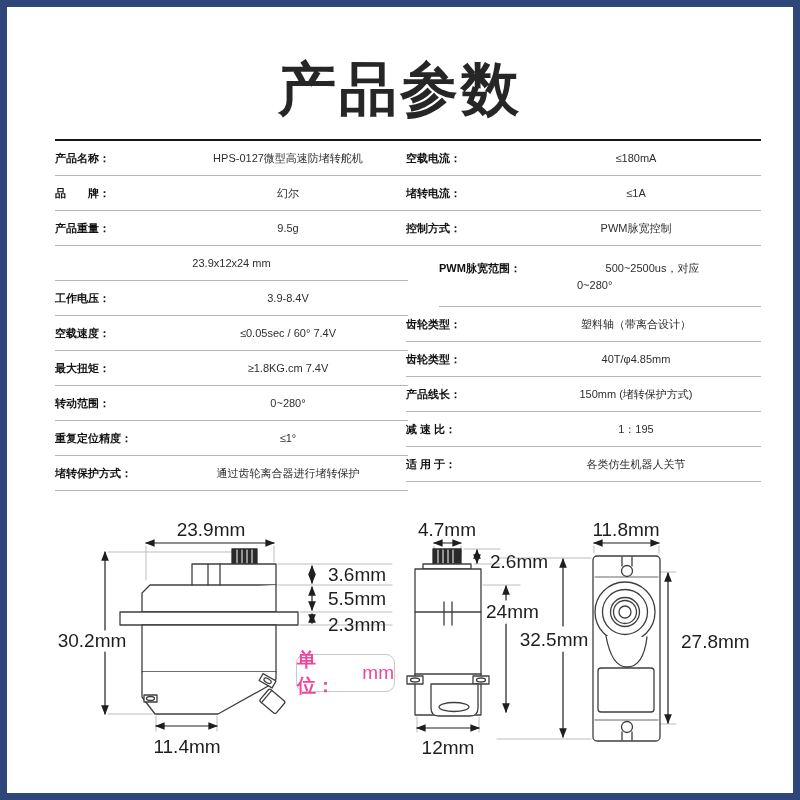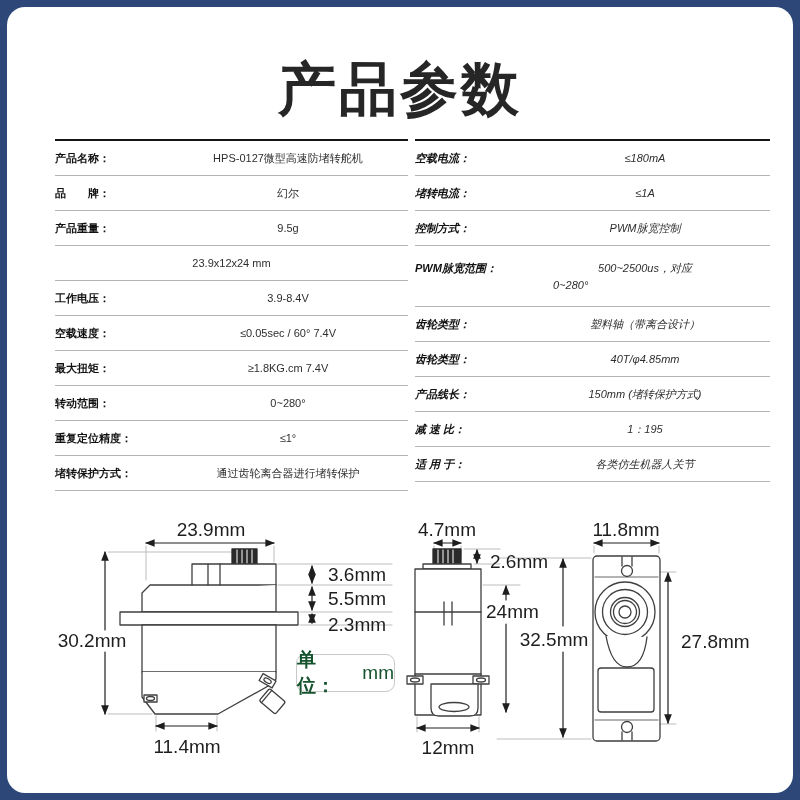--- a/index.html
+++ b/index.html
@@ -5,67 +5,66 @@
   html,body{margin:0;padding:0;}
   body{
     width:800px;height:800px;position:relative;
     background:#2e4779;
     font-family:"Liberation Sans","DejaVu Sans",sans-serif;
     overflow:hidden;
   }
   .page{
     position:absolute;left:7px;top:7px;right:7px;bottom:7px;
     background:#ffffff;
-    border-radius:18px;
   }
   
   .title{
     position:absolute;left:0;top:44px;width:786px;
     text-align:center;
     font-size:58px;font-weight:900;color:#262626;
     letter-spacing:3px;
   }
   
   .spec-table{
     position:absolute;top:132px;
     border-top:2.5px solid #161616;
     font-size:11px;
   }
   .spec-table.left{left:48px;width:353px;}
-  .spec-table.right{left:408px;width:355px;font-style:italic;}
+  .spec-table.right{left:399px;width:355px;}
   .row{
     display:flex;align-items:center;
     height:34px;
     border-bottom:1px solid #b5b5b5;
   }
   .row .lbl{
     flex:0 0 auto;white-space:nowrap;
     font-weight:700;color:#111;
   }
   .spec-table.left .row .lbl{min-width:113px;}
   .spec-table.right .row .lbl{min-width:105px;}
   .row .val{
     flex:1 1 auto;white-space:nowrap;
     color:#2e2e2e;
     text-align:center;
   }
   .row.pwm{
     height:60px;
-    flex-direction:column;align-items:stretch;justify-content:center;
+    flex-direction:column;align-items:stretch;justify-content:center;margin-left:33px;
   }
   .row.pwm .l1{display:flex;align-items:center;}
   .row.pwm .l2{padding-left:138px;color:#2e2e2e;margin-top:3px;}
   
   .drawings-svg{position:absolute;left:0;top:0;}
   .dim{font-size:19px;fill:#1e1e1e;}
   .unit-box{
     position:absolute;left:289px;top:647px;width:97px;height:36px;
     border:1.5px solid #c9c9c9;border-radius:9px;
     display:flex;align-items:center;justify-content:center;
-    font-size:19px;color:#14532d;background:#fff;
+    font-size:19px;color:#ec4899;background:#fff;
   }
   .unit-box .u-lbl{font-weight:600;}
   .unit-box .u-val{font-weight:400;margin-left:18px;}
 </style>
 </head>
 <body>
 
 <div class="page">
 
   <div class="title">产品参数</div>

